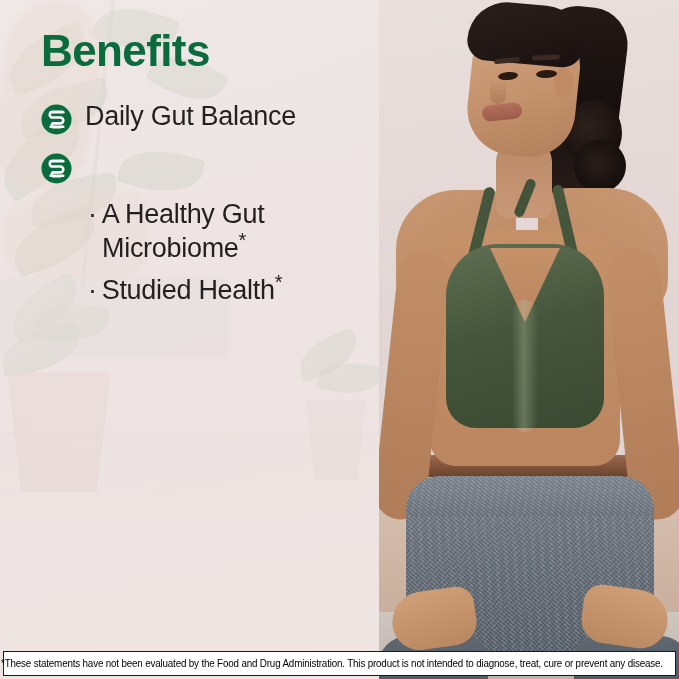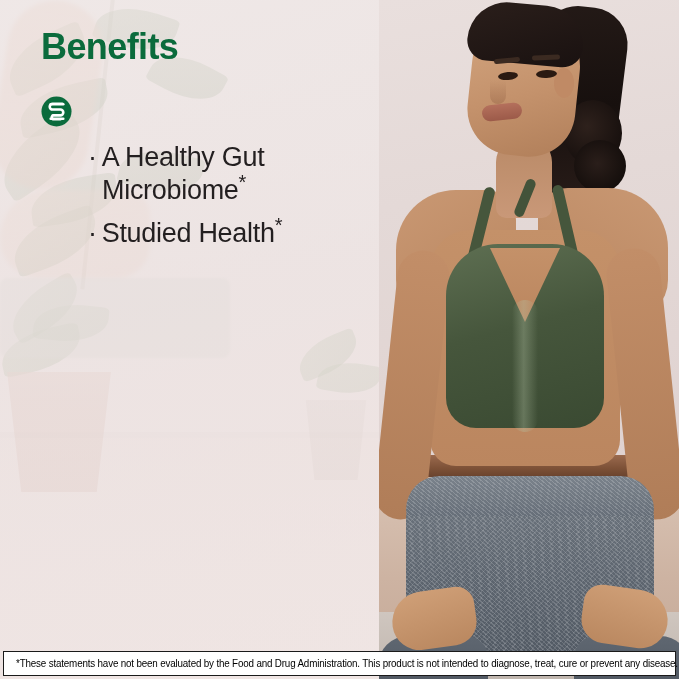--- a/index.html
+++ b/index.html
@@ -279,21 +279,21 @@
 
   
   .content {
     position: absolute;
     left: 0; top: 0;
     width: 379px; height: 679px;
     padding: 28px 14px 0 41px;
   }
 
   .headline {
-    font-size: 36px;
+    font-size: 44px;
     font-weight: bold;
     letter-spacing: -0.6px;
     line-height: 1.05;
   }
 
   .benefit-list { margin-top: 26px; }
 
   .benefit-row {
     display: flex;
     align-items: flex-start;
@@ -334,21 +334,21 @@
   .disclaimer {
     position: absolute;
     left: 3px;
     top: 651px;
     width: 673px;
     height: 25px;
     background: #ffffff;
     border: 1px solid #1a1a1a;
     display: flex;
     align-items: center;
-    justify-content: flex-start;
+    justify-content: flex-end;
   }
   .disclaimer span {
     font-size: 10.2px;
     color: #000;
     letter-spacing: -0.18px;
     white-space: nowrap;
     font-family: "Liberation Sans", sans-serif;
     transform: scaleX(0.965);
   }
 </style>
@@ -427,20 +427,31 @@
     <div class="mat-wash"></div>
 
     <div class="haze"></div>
 
     <div class="content">
 
       <div class="headline" style="color:#0a6b3c">Benefits</div>
 
       <div class="benefit-list">
 
+        <div class="benefit-row">
+          <span class="gut-icon">
+            <svg viewBox="0 0 64 64" width="31" height="31">
+              <circle cx="32" cy="32" r="31" fill="#0a6b3c"></circle>
+              <path d="M24 16 H44 M24 16 a6 6 0 0 0 0 12 H40 a6 6 0 0 1 0 12 H24 a6 6 0 0 0 0 8 H40" fill="none" stroke="#ffffff" stroke-width="5.4" stroke-linecap="round" stroke-linejoin="round"></path>
+              <path d="M20 17 H46" stroke="#ffffff" stroke-width="5.4" stroke-linecap="round"></path>
+              <path d="M20 47 H46" stroke="#ffffff" stroke-width="5.4" stroke-linecap="round"></path>
+            </svg>
+          </span>
+          <span class="benefit-text">Daily Gut Balance</span>
+        </div>
 
         <div class="benefit-row">
           <span class="gut-icon">
             <svg viewBox="0 0 64 64" width="31" height="31">
               <circle cx="32" cy="32" r="31" fill="#0a6b3c"></circle>
               <path d="M24 16 H44 M24 16 a6 6 0 0 0 0 12 H40 a6 6 0 0 1 0 12 H24 a6 6 0 0 0 0 8 H40" fill="none" stroke="#ffffff" stroke-width="5.4" stroke-linecap="round" stroke-linejoin="round"></path>
               <path d="M20 17 H46" stroke="#ffffff" stroke-width="5.4" stroke-linecap="round"></path>
               <path d="M20 47 H46" stroke="#ffffff" stroke-width="5.4" stroke-linecap="round"></path>
             </svg>
           </span>

